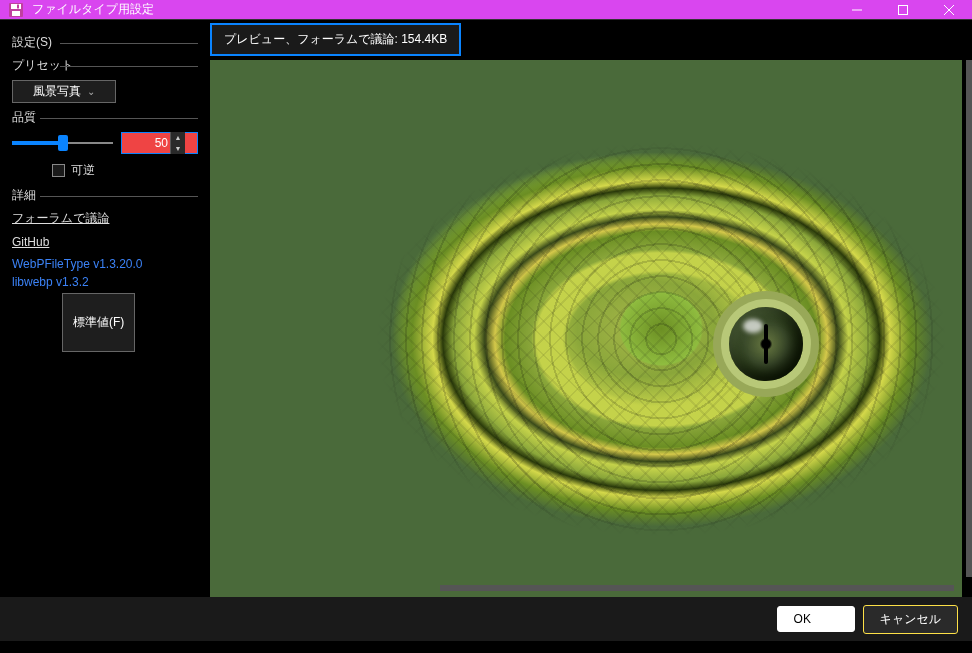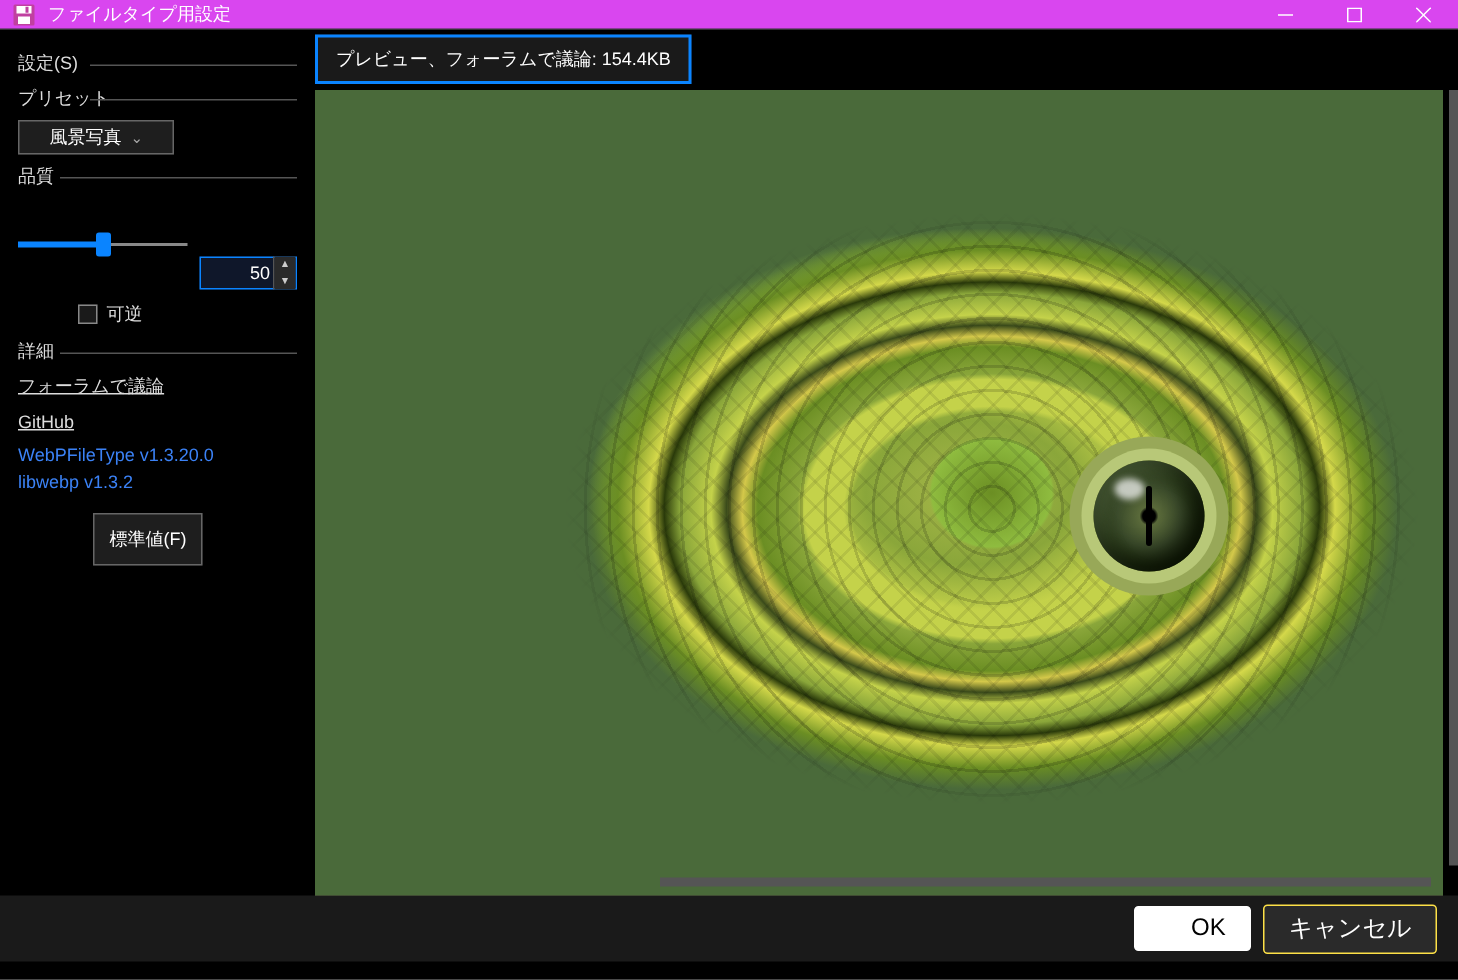--- a/index.html
+++ b/index.html
@@ -25,32 +25,32 @@
     .top-settings::after { content: ""; position: absolute; left: 48px; right: 0; top: 50%; height: 1px; background: #555; }
 
     .combo { display: inline-flex; align-items: center; background: #1e1e1e; border: 1px solid #666; padding: 2px 20px; font-size: 12px; color: #fff; min-width: 80px; justify-content: space-between; }
     .combo .chev { margin-left: 6px; font-size: 10px; color: #aaa; }
 
     .slider-row { display: flex; align-items: center; gap: 8px; margin: 2px 0 8px 0; }
     .slider { position: relative; flex: 1; height: 20px; }
     .slider-track { position: absolute; top: 50%; left: 0; right: 0; height: 2px; background: #888; transform: translateY(-50%); }
     .slider-fill { position: absolute; top: 50%; left: 0; width: 50%; height: 4px; background: #0a84ff; transform: translateY(-50%); }
     .slider-thumb { position: absolute; top: 50%; left: 50%; width: 10px; height: 16px; background: #0a84ff; transform: translate(-50%, -50%); border-radius: 2px; }
-    .spin { display: inline-flex; align-items: center; border: 1px solid #0a84ff; background: #0f172a; padding: 0 0 0 4px; height: 22px; margin-top: 39px; }
+    .spin { display: inline-flex; align-items: center; border: 1px solid #0a84ff; background: #ef4444; padding: 0 12px 0 4px; height: 22px; }
     .spin-value { width: 44px; text-align: right; color: #fff; font-size: 12px; padding-right: 2px; }
     .spin-btns { display: flex; flex-direction: column; border-left: 1px solid #555; }
     .spin-btn { width: 14px; height: 11px; display: flex; align-items: center; justify-content: center; font-size: 7px; color: #ccc; background: #2a2a2a; }
 
     .check-row { display: flex; align-items: center; gap: 6px; margin: 4px 0 8px 0; padding-left: 40px; }
     .checkbox { width: 13px; height: 13px; border: 1px solid #888; background: #1a1a1a; }
 
     .link { color: #ddd; text-decoration: underline; margin-bottom: 8px; display: block; font-size: 12px; }
     .version-text { color: #3b82f6; font-size: 12px; margin-bottom: 4px; }
 
-    .defaults-btn { background: #1e1e1e; border: 1px solid #666; color: #fff; padding: 8px 10px; font-size: 12px; margin-top: 10px; display: inline-block; margin-left: 50px; }
+    .defaults-btn { background: #1e1e1e; border: 1px solid #666; color: #fff; padding: 20px 10px; font-size: 12px; display: inline-block; margin-left: 50px; }
 
     
     .tooltip { position: absolute; top: 3px; left: 0; background: #1a1a1a; border: 2px solid #0a84ff; padding: 6px 12px; color: #fff; font-size: 12px; z-index: 10; }
 
     
     .preview-canvas { flex: 1; margin-top: 40px; background: #2a2a2a; position: relative; overflow: hidden; }
     .preview-img { width: 100%; height: 100%;
       background:
         radial-gradient(ellipse 200px 180px at 60% 50%, #6b8e23 0%, #8fbc3f 20%, transparent 21%),
         radial-gradient(ellipse 520px 360px at 60% 52%, transparent 0%, transparent 18%,
@@ -80,21 +80,21 @@
         repeating-linear-gradient(45deg, transparent 0 10px, rgba(0,0,0,0.08) 10px 12px),
         repeating-linear-gradient(-45deg, transparent 0 10px, rgba(0,0,0,0.08) 10px 12px);
       mix-blend-mode: multiply;
       mask: radial-gradient(ellipse 520px 360px at 60% 52%, #000 50%, transparent 55%); }
 
     .preview-scroll-v { position: absolute; right: 0; top: 40px; bottom: 20px; width: 6px; background: #555; }
     .preview-scroll-h { position: absolute; bottom: 6px; left: 230px; right: 18px; height: 6px; background: #555; }
 
     
     .footer { height: 44px; display: flex; align-items: center; justify-content: flex-end; padding: 0 14px; gap: 8px; background: #1a1a1a; }
-    .btn { min-width: 78px; padding: 5px 16px; font-size: 16px; border-radius: 3px; text-align: right; }
+    .btn { min-width: 78px; padding: 5px 16px; font-size: 12px; border-radius: 3px; text-align: left; }
     .btn-primary { background: #fff; color: #000; border: 1px solid #fff; font-weight: 500; }
     .btn-secondary { background: #2a2a2a; color: #fff; border: 1px solid #fde047; }
   </style>
 </head>
 <body>
 
 <div class="titlebar">
   <span class="titlebar-icon">
     <svg width="16" height="16" viewBox="0 0 16 16">
         <rect x="1" y="1" width="14" height="14" fill="#c040a0" rx="1"></rect>

